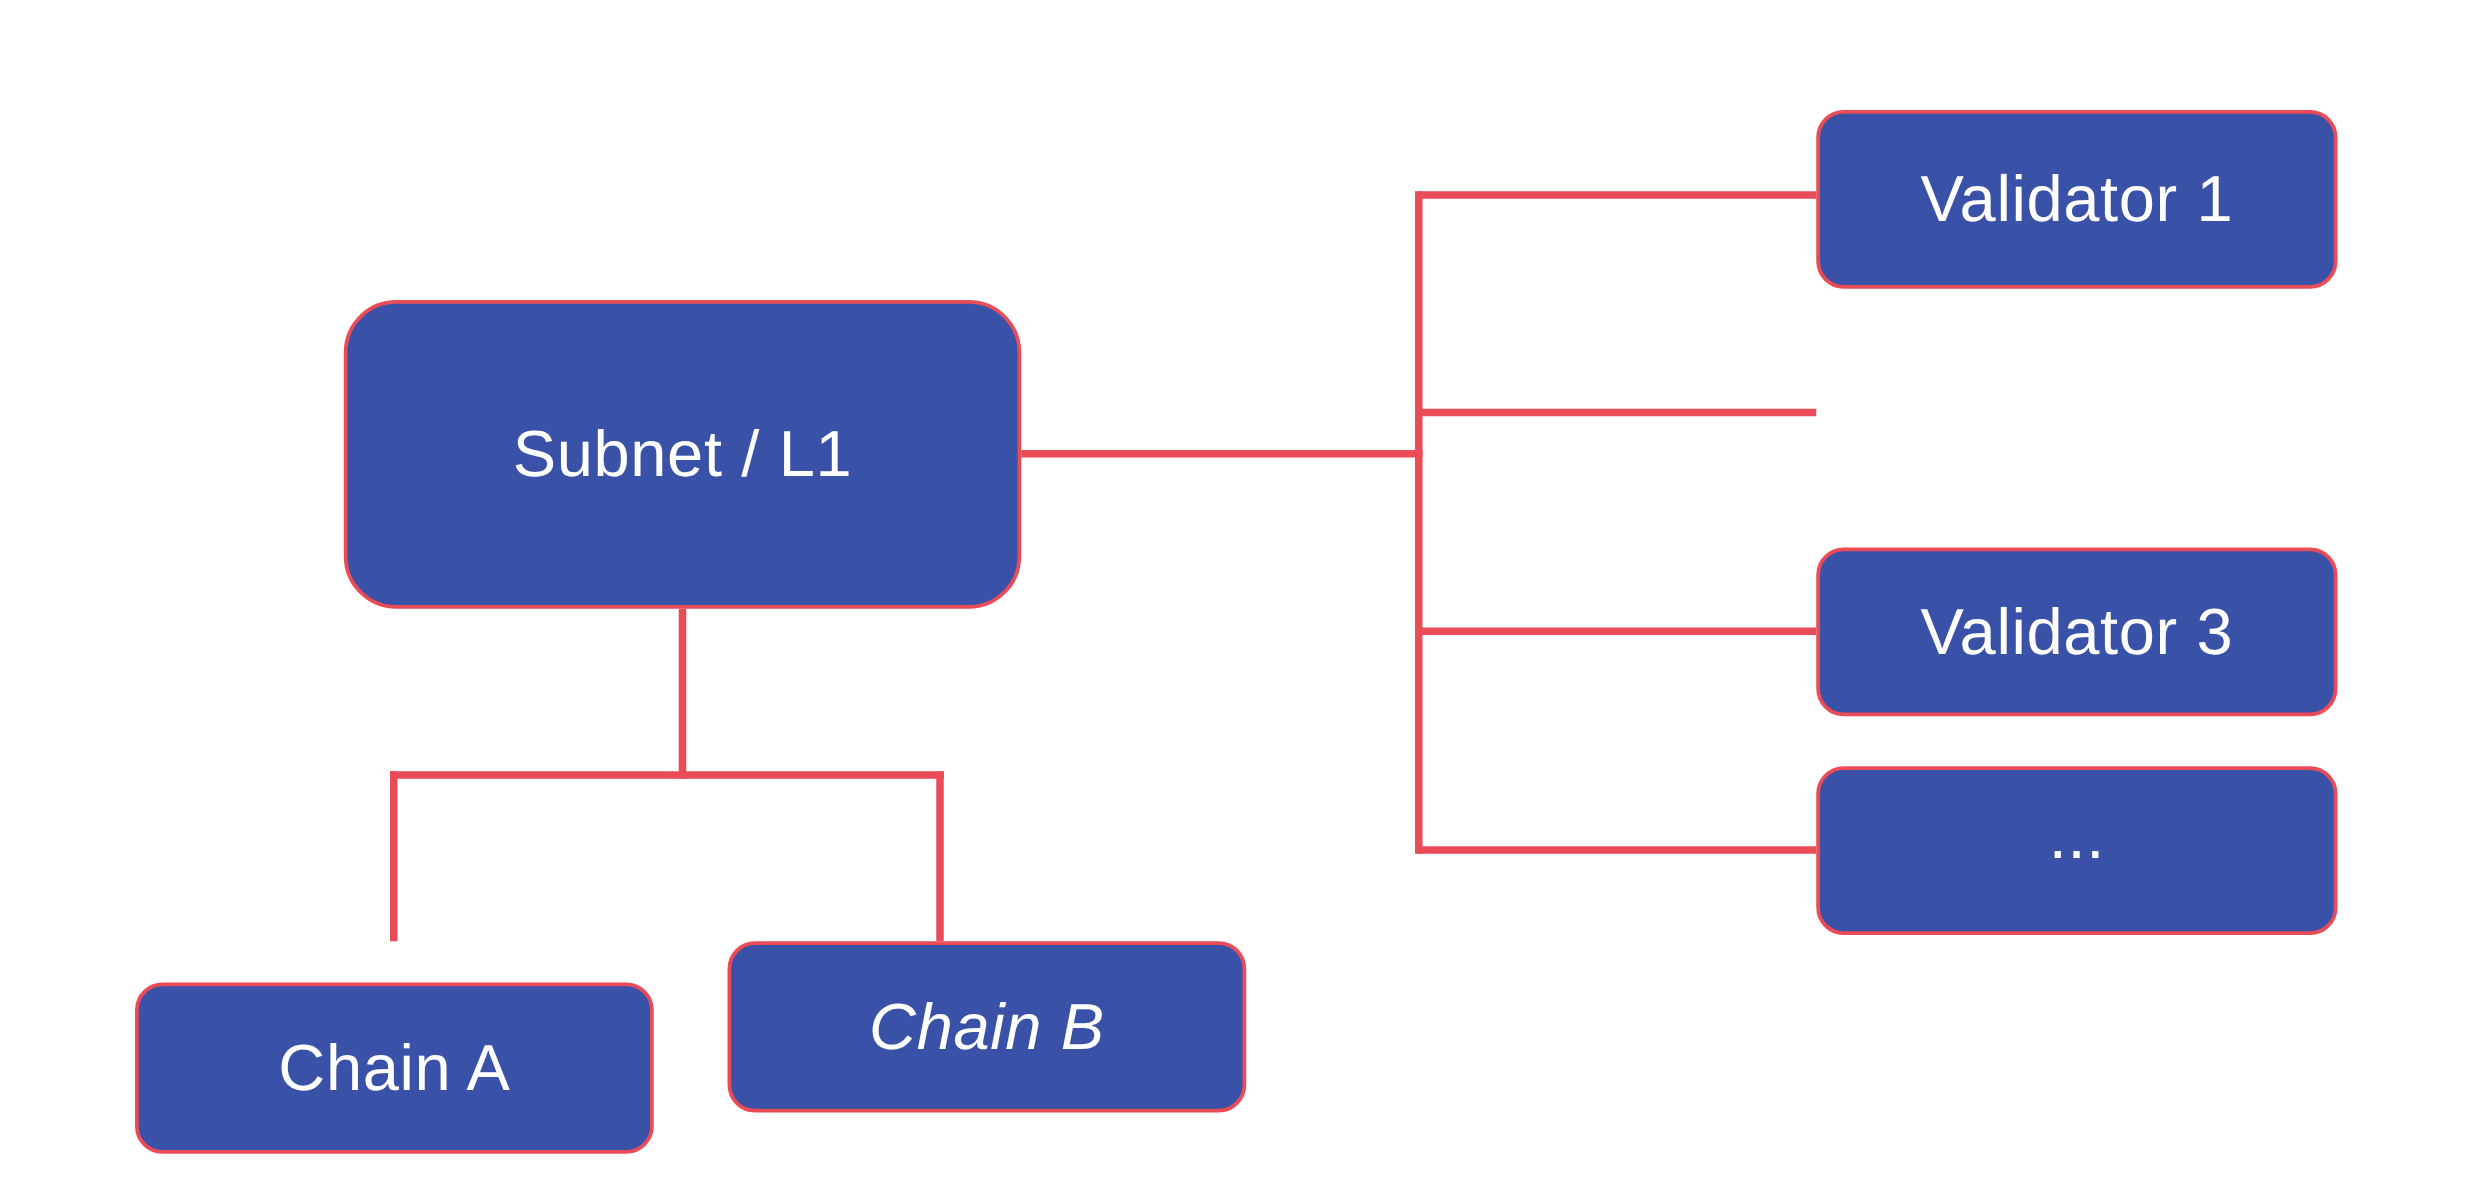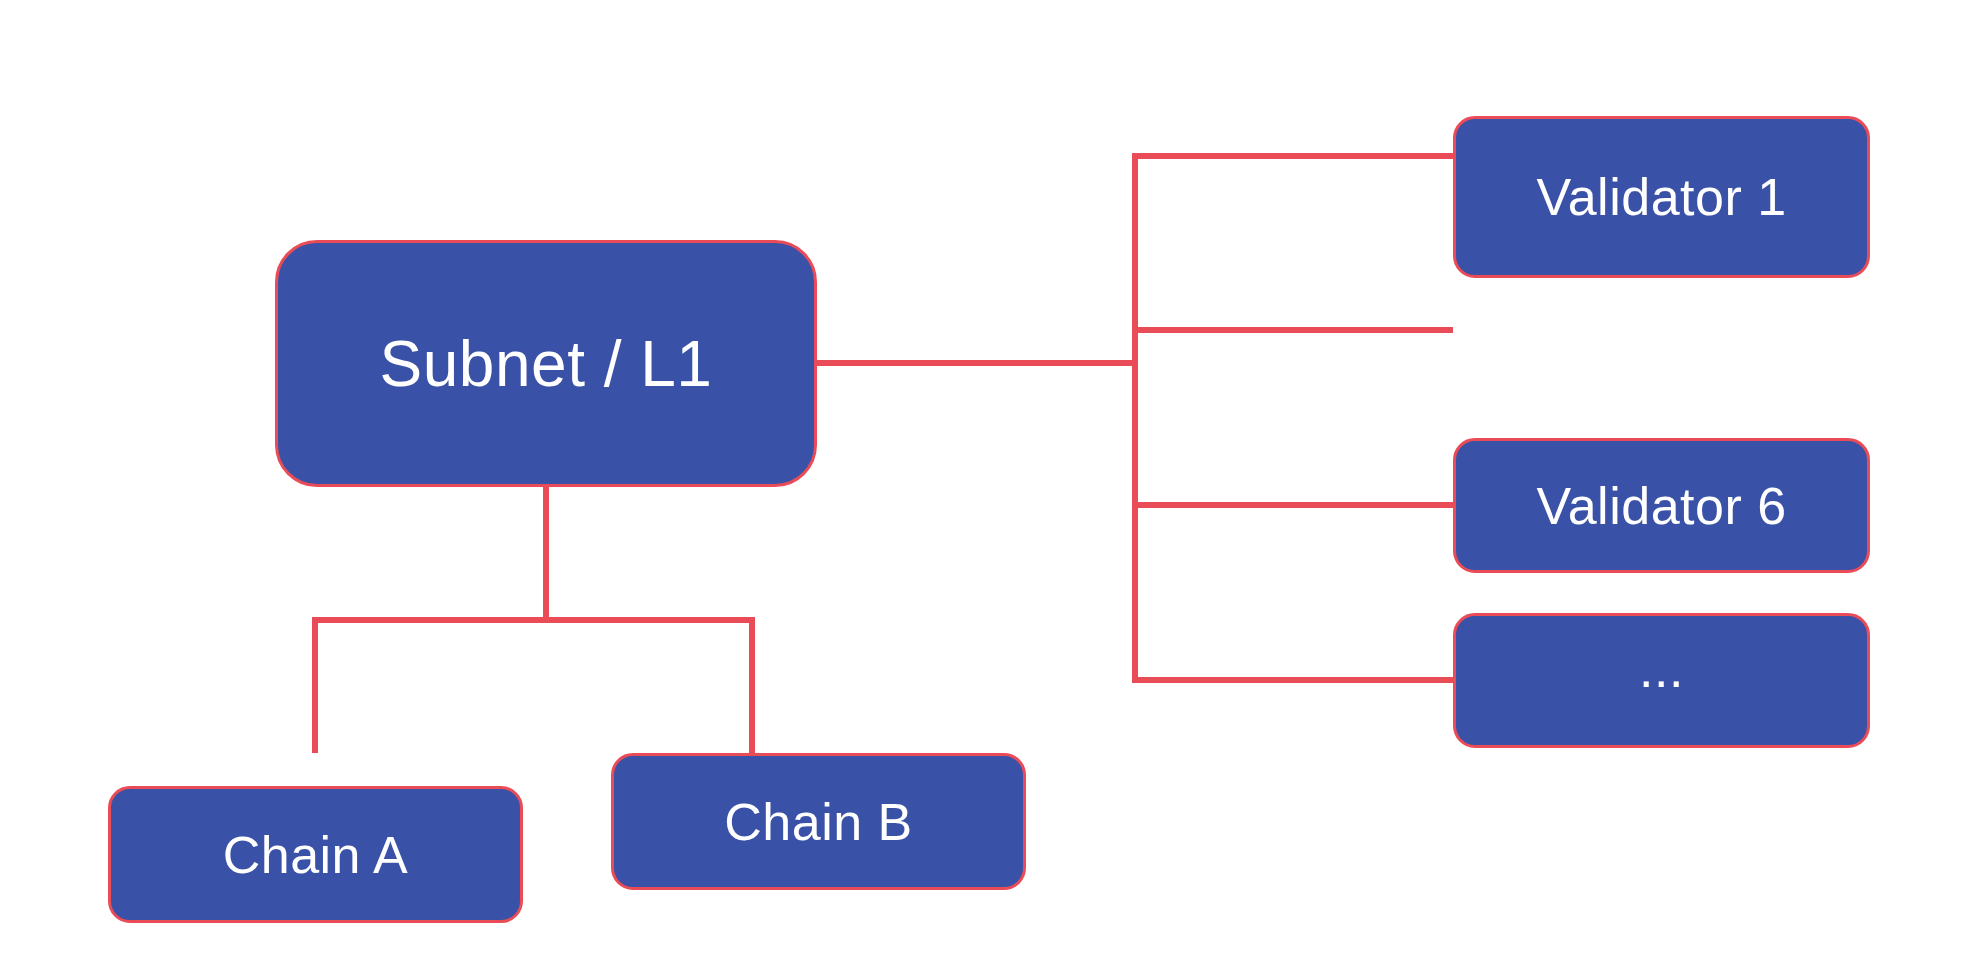--- a/index.html
+++ b/index.html
@@ -31,25 +31,25 @@
     align-items: center;
     justify-content: center;
     font-size: 52px;
     font-weight: 400;
     letter-spacing: 0.5px;
     white-space: nowrap;
   }
   .node--subnet {
     left: 275px; top: 240px; width: 542px; height: 247px;
     border-radius: 42px;
-    font-size: 64px;
+    font-size: 52px;
   }
   .node--chain-a { left: 108px;  top: 753px; width: 415px; height: 137px; margin-top: 33px; }
-  .node--chain-b { left: 611px;  top: 753px; width: 415px; height: 137px; }
-  .node--v1 { left: 1453px; top:  88px; width: 417px; height: 162px; margin-top: 28px; }
+  .node--chain-b { left: 582px;  top: 753px; width: 415px; height: 137px; font-style: italic; }
+  .node--v1 { left: 1453px; top:  88px; width: 417px; height: 143px; }
   .node--v2 { left: 1453px; top: 263px; width: 417px; height: 135px; }
   .node--v3 { left: 1453px; top: 438px; width: 417px; height: 135px; }
   .node--v4 { left: 1453px; top: 613px; width: 417px; height: 135px; }
   .node--v4 .node-label { transform: translateY(-12px); }
   .line {
     position: absolute;
     background: var(--connector);
   }
   .line--h { height: 6px; }
   .line--v { width: 6px; }
@@ -92,20 +92,20 @@
   <div class="node node--chain-b">
     <span class="node-label">Chain B</span>
   </div>
 
   <div class="node node--v1">
     <span class="node-label">Validator 1</span>
   </div>
 
 
   <div class="node node--v3">
-    <span class="node-label">Validator 6</span>
+    <span class="node-label">Validator 3</span>
   </div>
 
   <div class="node node--v4">
     <span class="node-label">...</span>
   </div>
 
 </div>
 
 </body></html>

